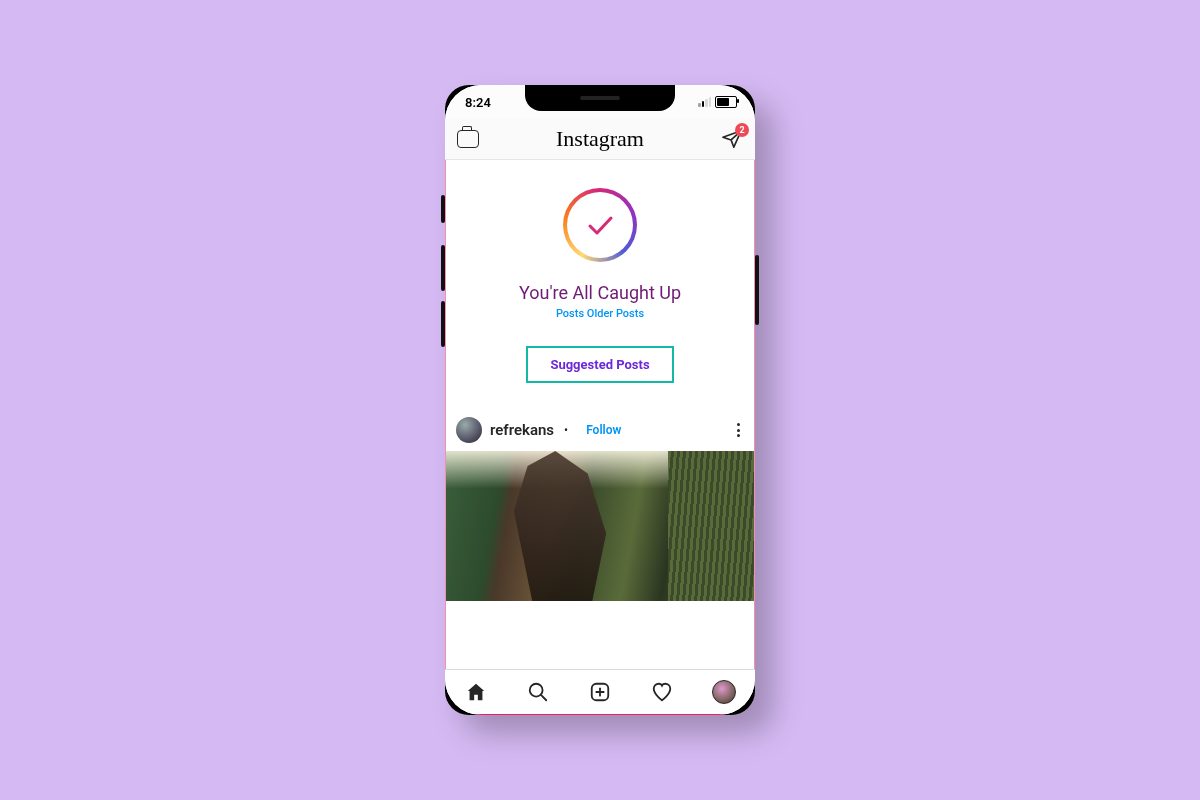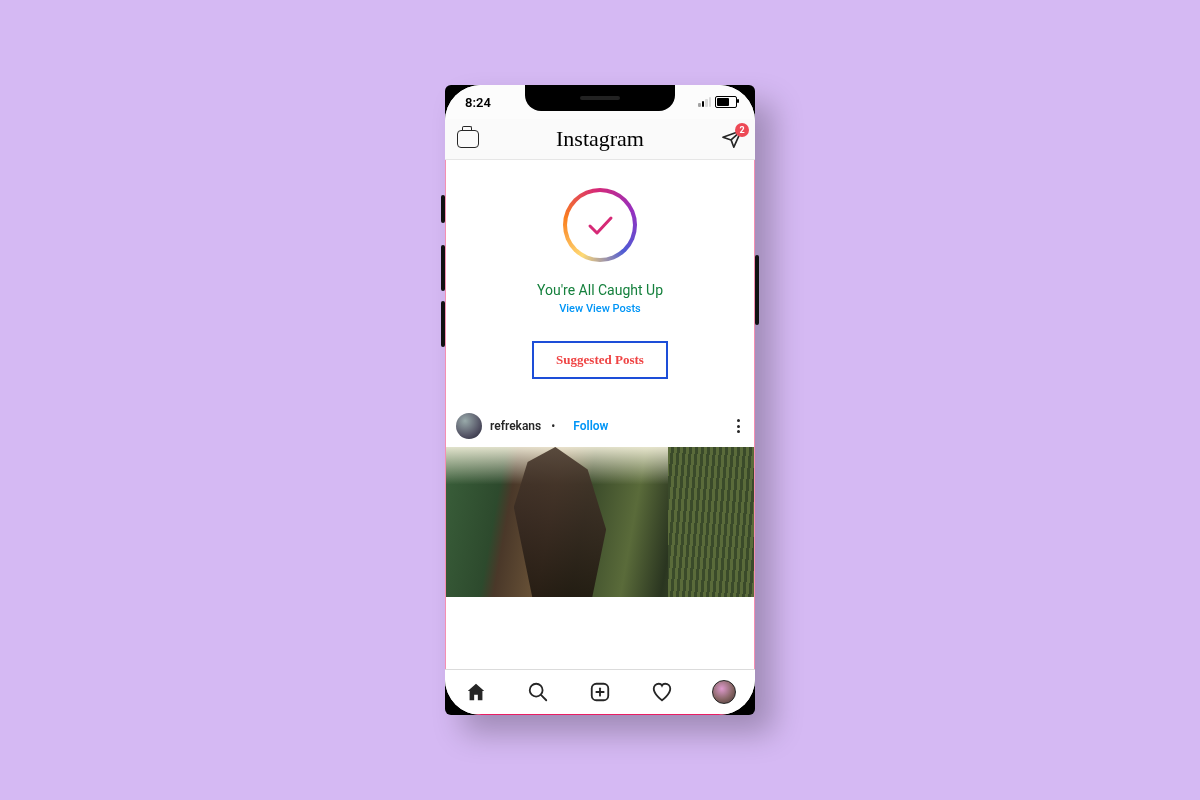--- a/index.html
+++ b/index.html
@@ -1,17 +1,17 @@
 <!DOCTYPE html>
 <html><head>
 <meta charset="utf-8">
 <style>
   html,body{margin:0;padding:0;width:1200px;height:800px;font-family:-apple-system,BlinkMacSystemFont,'Segoe UI',Roboto,Helvetica,Arial,sans-serif;}
   body{background:#d5b9f3;display:flex;align-items:center;justify-content:center;}
-  .phone{width:310px;height:630px;background:#000;border-radius:6px;box-shadow:18px 18px 30px rgba(0,0,0,.25);position:relative;}
+  .phone{width:310px;height:630px;background:#000;border-radius:24px;box-shadow:18px 18px 30px rgba(0,0,0,.25);position:relative;}
   .side-btn{position:absolute;background:#111;border-radius:2px;}
   .sb1{left:-4px;top:110px;width:4px;height:28px;}
   .sb2{left:-4px;top:160px;width:4px;height:46px;}
   .sb3{left:-4px;top:216px;width:4px;height:46px;}
   .sb4{right:-4px;top:170px;width:4px;height:70px;}
   .screen{width:100%;height:100%;background:#fff;border-radius:36px;overflow:hidden;position:relative;display:flex;flex-direction:column;}
   .notch{position:absolute;top:0;left:50%;transform:translateX(-50%);width:150px;height:26px;background:#000;border-bottom-left-radius:16px;border-bottom-right-radius:16px;z-index:30;display:flex;align-items:center;justify-content:center;}
   .speaker{width:40px;height:4px;background:#222;border-radius:3px;}
   .status-bar{height:34px;display:flex;align-items:center;justify-content:space-between;padding:0 18px 0 20px;font-size:13px;font-weight:600;color:#000;background:#fcfcfc;}
   .status-right{display:flex;align-items:center;gap:4px;}
@@ -28,26 +28,26 @@
   .logo{position:absolute;left:50%;transform:translateX(-50%);font-family:'Brush Script MT','Segoe Script',cursive;font-size:22px;font-weight:500;}
   .cam{width:20px;height:16px;border:1.7px solid #262626;border-radius:4px;position:relative;}
   .cam::before{content:"";position:absolute;top:-5px;left:4px;width:8px;height:4px;border:1.7px solid #262626;border-bottom:none;border-radius:2px 2px 0 0;}
   .dm{position:relative;}
   .dm svg{display:block;}
   .badge{position:absolute;top:-6px;right:-6px;background:#ed4956;color:#fff;font-size:9px;font-weight:700;width:14px;height:14px;border-radius:50%;display:flex;align-items:center;justify-content:center;}
   .content{flex:1;overflow:hidden;background:#fff;border-left:1px solid #f48fb1;border-right:1px solid #f48fb1;}
   .caught{display:flex;flex-direction:column;align-items:center;padding:28px 10px 14px;}
   .check-ring{width:74px;height:74px;border-radius:50%;background:conic-gradient(from 210deg,#feda75,#fa7e1e,#d62976,#962fbf,#4f5bd5,#feda75);display:flex;align-items:center;justify-content:center;margin-bottom:16px;}
   .check-ring .inner{width:66px;height:66px;background:#fff;border-radius:50%;display:flex;align-items:center;justify-content:center;}
-  .caught h2{font-size:14px;font-weight:400;color:#15803d;margin:4px 0 4px;}
+  .caught h2{font-size:18px;font-weight:400;color:#701a75;margin:4px 0 4px;}
   .older{color:#0095f6;font-size:11px;font-weight:500;cursor:pointer;}
-  .sug{margin:26px auto 12px;border:2px solid #1d4ed8;padding:9px 22px;font-size:13px;font-weight:700;color:#ef4444;font-family:Liberation Serif, serif;}
+  .sug{margin:26px auto 12px;border:2px solid #14b8a6;padding:9px 22px;font-size:13px;font-weight:700;color:#6d28d9;}
   .post-head{display:flex;align-items:center;padding:8px 10px;gap:8px;}
   .avatar{width:26px;height:26px;border-radius:50%;background:radial-gradient(circle at 35% 30%,#9aa 0%,#556 60%,#223 100%);}
-  .uname{font-size:12px;font-weight:600;color:#262626;}
+  .uname{font-size:15px;font-weight:600;color:#262626;}
   .follow{font-size:12px;font-weight:600;color:#0095f6;cursor:pointer;margin-left:8px;}
   .sep{font-size:12px;color:#262626;margin:0 2px;}
   .more{margin-left:auto;display:flex;flex-direction:column;gap:2.5px;padding:4px;cursor:pointer;}
   .more i{width:3px;height:3px;background:#262626;border-radius:50%;}
   .post-img{height:150px;background:
     linear-gradient(180deg,rgba(255,250,230,.85) 0%,rgba(255,250,230,0) 25%),
     linear-gradient(100deg,#3a5f3a 0%,#2d4a2d 18%,#4a3829 22%,#6b5438 35%,#3a4a2a 45%,#5a6b3a 60%,#2a3520 72%,#4a5a32 85%,#3a4a2a 100%);
     position:relative;overflow:hidden;}
   .post-img::before{content:"";position:absolute;left:22%;top:0;width:30%;height:100%;background:linear-gradient(180deg,#4a3a2e 0%,#352820 50%,#201810 100%);clip-path:polygon(20% 100%,0 40%,15% 10%,45% 0,80% 15%,100% 55%,85% 100%);opacity:.9;}
   .post-img::after{content:"";position:absolute;right:0;top:0;width:28%;height:100%;background:repeating-linear-gradient(95deg,#5a6b3a 0 3px,#3a4a2a 3px 6px);}
@@ -100,21 +100,21 @@
     <div class="content">
       <div class="caught">
         <div class="check-ring">
           <div class="inner">
             <svg width="40" height="40" viewBox="0 0 40 40">
                 <path d="M10 21 L17 28 L31 13" fill="none" stroke="#d62976" stroke-width="3" stroke-linecap="round" stroke-linejoin="round"></path>
               </svg>
           </div>
         </div>
         <h2>You're All Caught Up</h2>
-        <div class="older">View View Posts</div>
+        <div class="older">Posts Older Posts</div>
         <div class="sug">Suggested Posts</div>
       </div>
 
       <div class="post-head">
         <div class="avatar"></div>
         <span class="uname">refrekans</span>
         <span class="sep">•</span>
         <span class="follow">Follow</span>
         <div class="more">
             <i></i>

